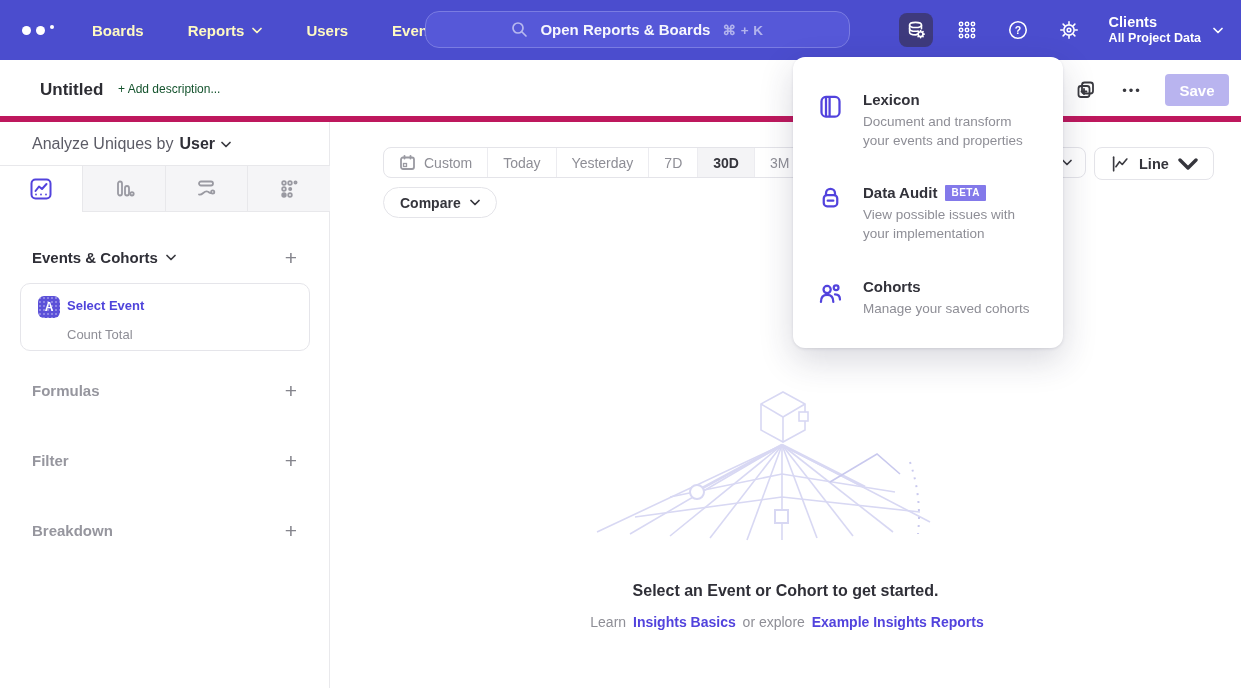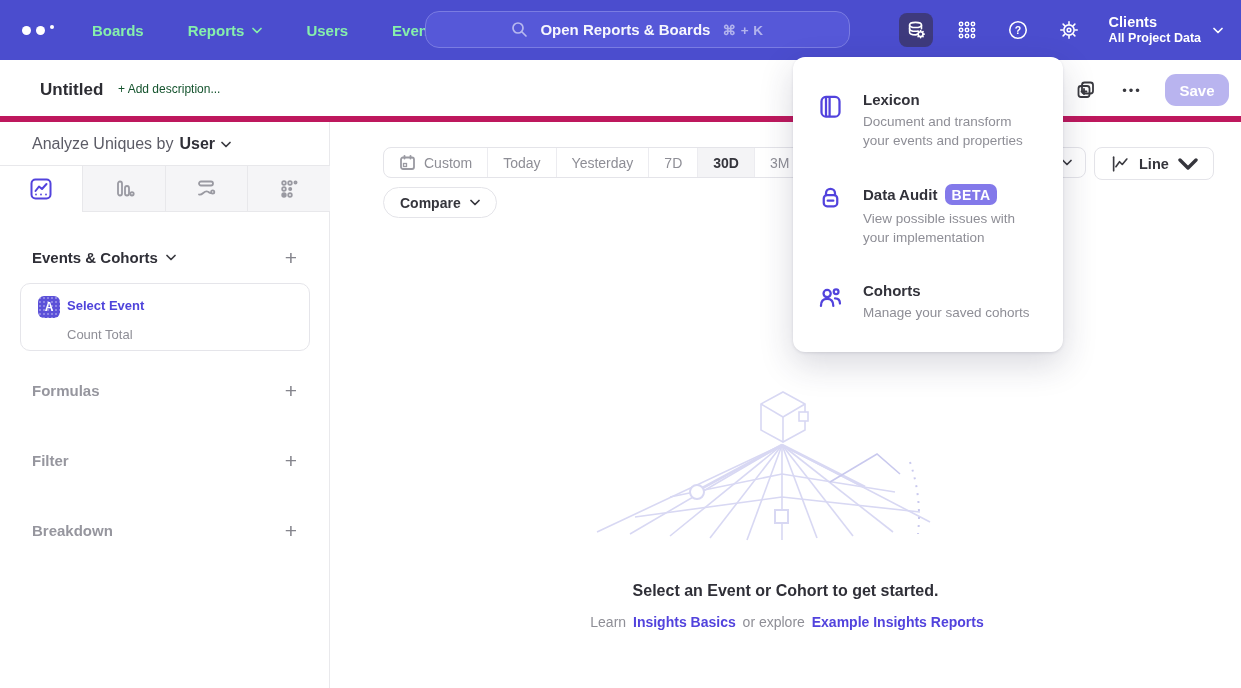--- a/index.html
+++ b/index.html
@@ -6,21 +6,21 @@
   html,body { width:1241px; height:688px; overflow:hidden; background:#fff;
               font-family:"Liberation Sans", sans-serif; color:#32323a; }
 
   
   .topnav { position:absolute; left:0; top:0; width:1241px; height:60px;
             background:#4b4dce; display:flex; align-items:center; z-index:30; }
   .logo { display:flex; align-items:center; gap:5px; margin:0 38px 0 22px; }
   .logo .d1,.logo .d2 { width:9px; height:9px; border-radius:50%; background:#fff; }
   .logo .d3 { width:4px; height:4px; border-radius:50%; background:#fff; margin-top:-6px; }
   .nav-items { display:flex; align-items:center; gap:44px; }
-  .nav-item { color:#86efac; font-size:15px; font-weight:600; display:flex; align-items:center; gap:8px; cursor:pointer; }
+  .nav-item { color:#fef9c3; font-size:15px; font-weight:600; display:flex; align-items:center; gap:8px; cursor:pointer; }
   .chev { width:10px; height:7px; }
   .chev polyline { fill:none; stroke:currentColor; stroke-width:1.7; stroke-linecap:round; stroke-linejoin:round; }
 
   .searchbar { position:absolute; left:425px; top:11px; width:425px; height:37px;
                background:#5658d8; border:1px solid #7a7ce2; border-radius:14px;
                display:flex; align-items:center; justify-content:center; gap:12px; cursor:text; }
   .searchbar svg { width:17px; height:17px; }
   .search-ph { color:rgba(255,255,255,.95); font-size:15px; font-weight:600; }
   .search-kbd { color:rgba(255,255,255,.55); font-size:13.5px; font-weight:600; letter-spacing:.5px; }
 
@@ -33,21 +33,21 @@
   .acct-proj { font-size:12.5px; font-weight:700; line-height:1.25; }
 
   
   .report-header { position:absolute; left:0; top:60px; width:1241px; height:62px;
                    background:#fff; border-bottom:6px solid #be185d;padding-left:24px; }
   .report-title { position:absolute; left:40px; top:20px; font-size:17px; font-weight:700; color:#2d2d33; }
   .report-desc  { position:absolute; left:118px; top:22px; font-size:12px; color:#14532d; cursor:text; }
   .hdr-actions { position:absolute; right:12px; top:14px; display:flex; align-items:center; gap:20px; }
   .hdr-icon { width:26px; height:26px; display:flex; align-items:center; justify-content:center; cursor:pointer; color:#3a3a40; }
   .dots3::before { content:"•••"; letter-spacing:2px; font-size:13px; color:#3a3a40; }
-  .save-btn { width:64px; height:32px; border:none; border-radius:11px; background:#b9b4ef;
+  .save-btn { width:64px; height:32px; border:none; border-radius:4px; background:#b9b4ef;
               color:#fff; font-size:15px; font-weight:600; font-family:inherit; }
 
   
   .sidebar { position:absolute; left:0; top:122px; width:330px; bottom:0; background:#fff;
              border-right:1px solid #e9e9ec; }
   .analyze-row { position:absolute; left:32px; top:13px; font-size:16px; color:#5c5c66;
                  display:flex; align-items:center; gap:6px; }
   .analyze-val { color:#2f2f37; font-weight:600; display:flex; align-items:center; gap:6px; cursor:pointer; }
   .tabs { position:absolute; left:0; top:43px; width:330px; height:47px; display:flex;
           border-top:1px solid #e8e8eb; }
@@ -106,22 +106,22 @@
   
   .panel { position:absolute; left:793px; top:57px; width:270px; background:#fff; border-radius:12px;
            box-shadow:0 1px 3px rgba(40,40,70,.12), 0 12px 34px rgba(40,40,70,.18);
            padding:22px 12px 18px; z-index:40; }
   .menu-item { display:flex; gap:18px; padding:12px 12px; border-radius:8px; margin-bottom:10px; cursor:pointer; }
   .menu-item.hover { background:#f1f1f3; }
   .menu-item:last-child { margin-bottom:0; }
   .mi-icon { flex:0 0 28px; padding-top:2px; }
   .mi-icon svg { width:27px; height:27px; }
   .mi-title { font-size:15px; font-weight:700; color:#32323a; margin-bottom:4px; display:flex; align-items:center; gap:8px; }
-  .beta { background:#8379ea; color:#fff; font-size:14px; font-weight:700; letter-spacing:.5px;
-          padding:2.5px 6px; border-radius:7px; }
+  .beta { background:#8379ea; color:#fff; font-size:10px; font-weight:700; letter-spacing:.5px;
+          padding:2.5px 6px; border-radius:1px; }
   .mi-desc { font-size:13.5px; line-height:1.42; color:#8e8e96; max-width:178px; }
 
   .purple-stroke { stroke:#5243dd; fill:none; stroke-width:2; stroke-linecap:round; stroke-linejoin:round; }
   .gray-stroke   { stroke:#9a9aa2; fill:none; stroke-width:1.8; stroke-linecap:round; stroke-linejoin:round; }
   .dark-stroke   { stroke:#3a3a40; fill:none; stroke-width:1.8; stroke-linecap:round; stroke-linejoin:round; }
   .white-stroke  { stroke:#fff; fill:none; stroke-width:1.7; stroke-linecap:round; stroke-linejoin:round; }
   .wf { stroke:#d8d8f3; fill:none; stroke-width:1.6; }
 </style>
 </head>
 <body>

